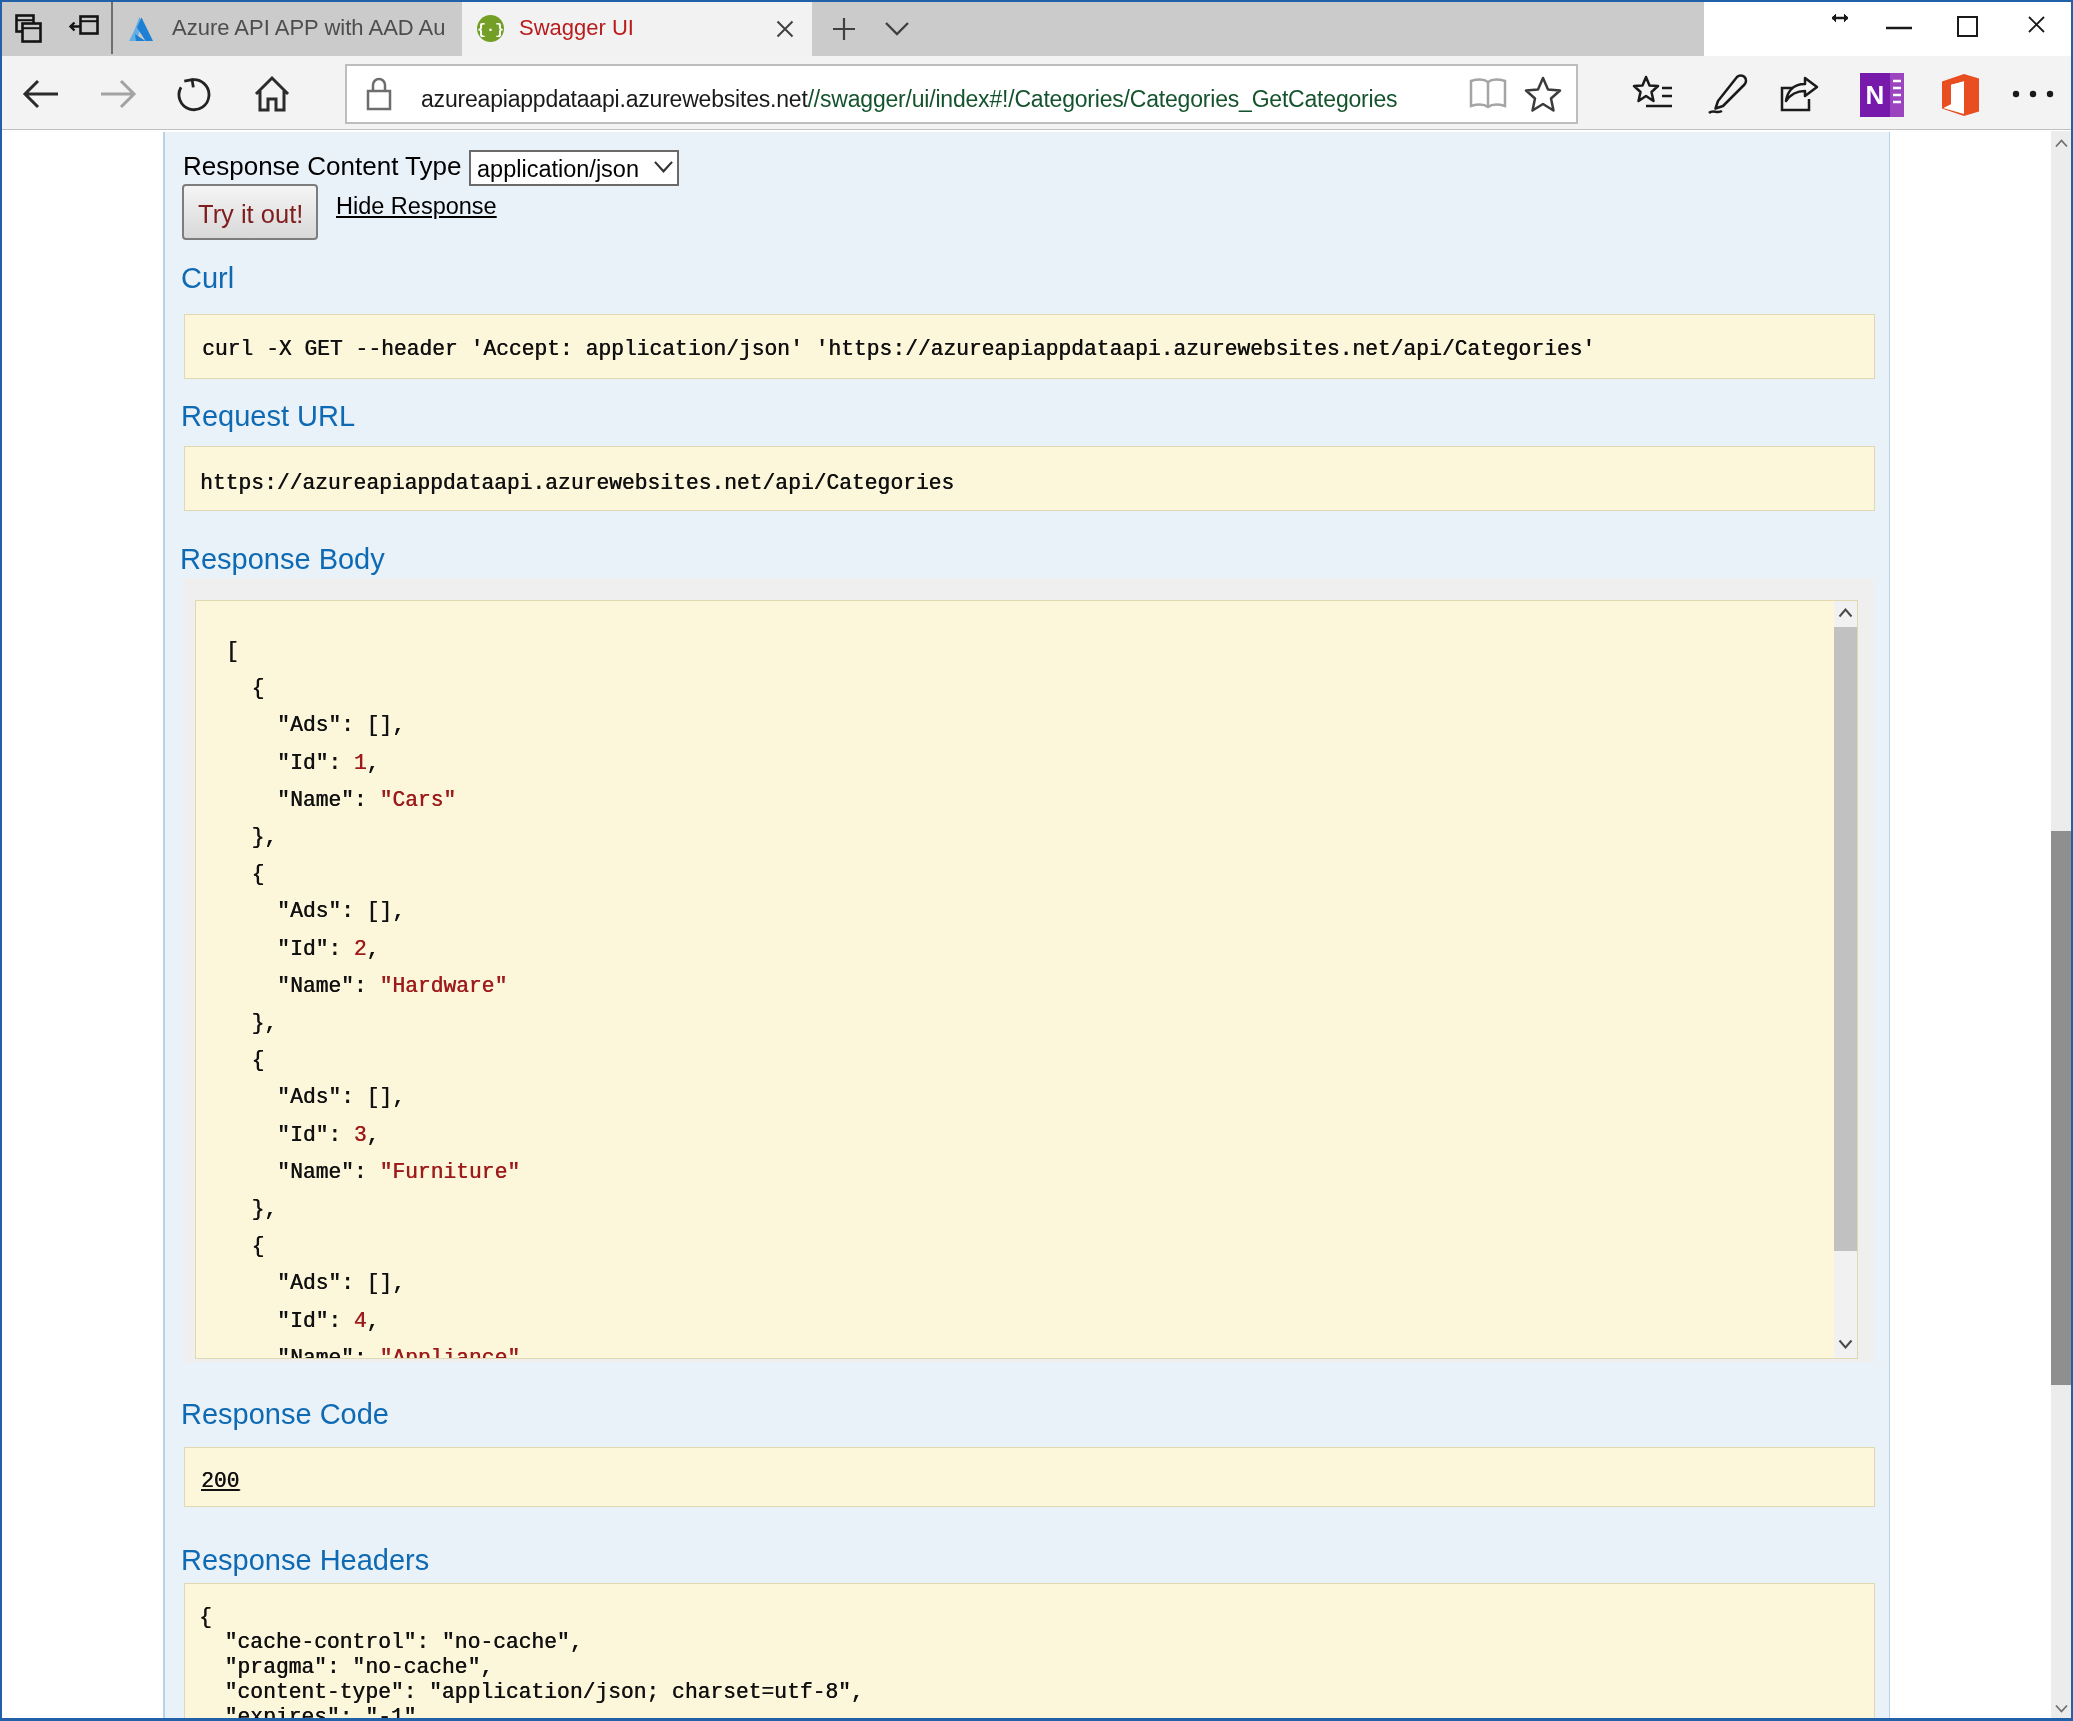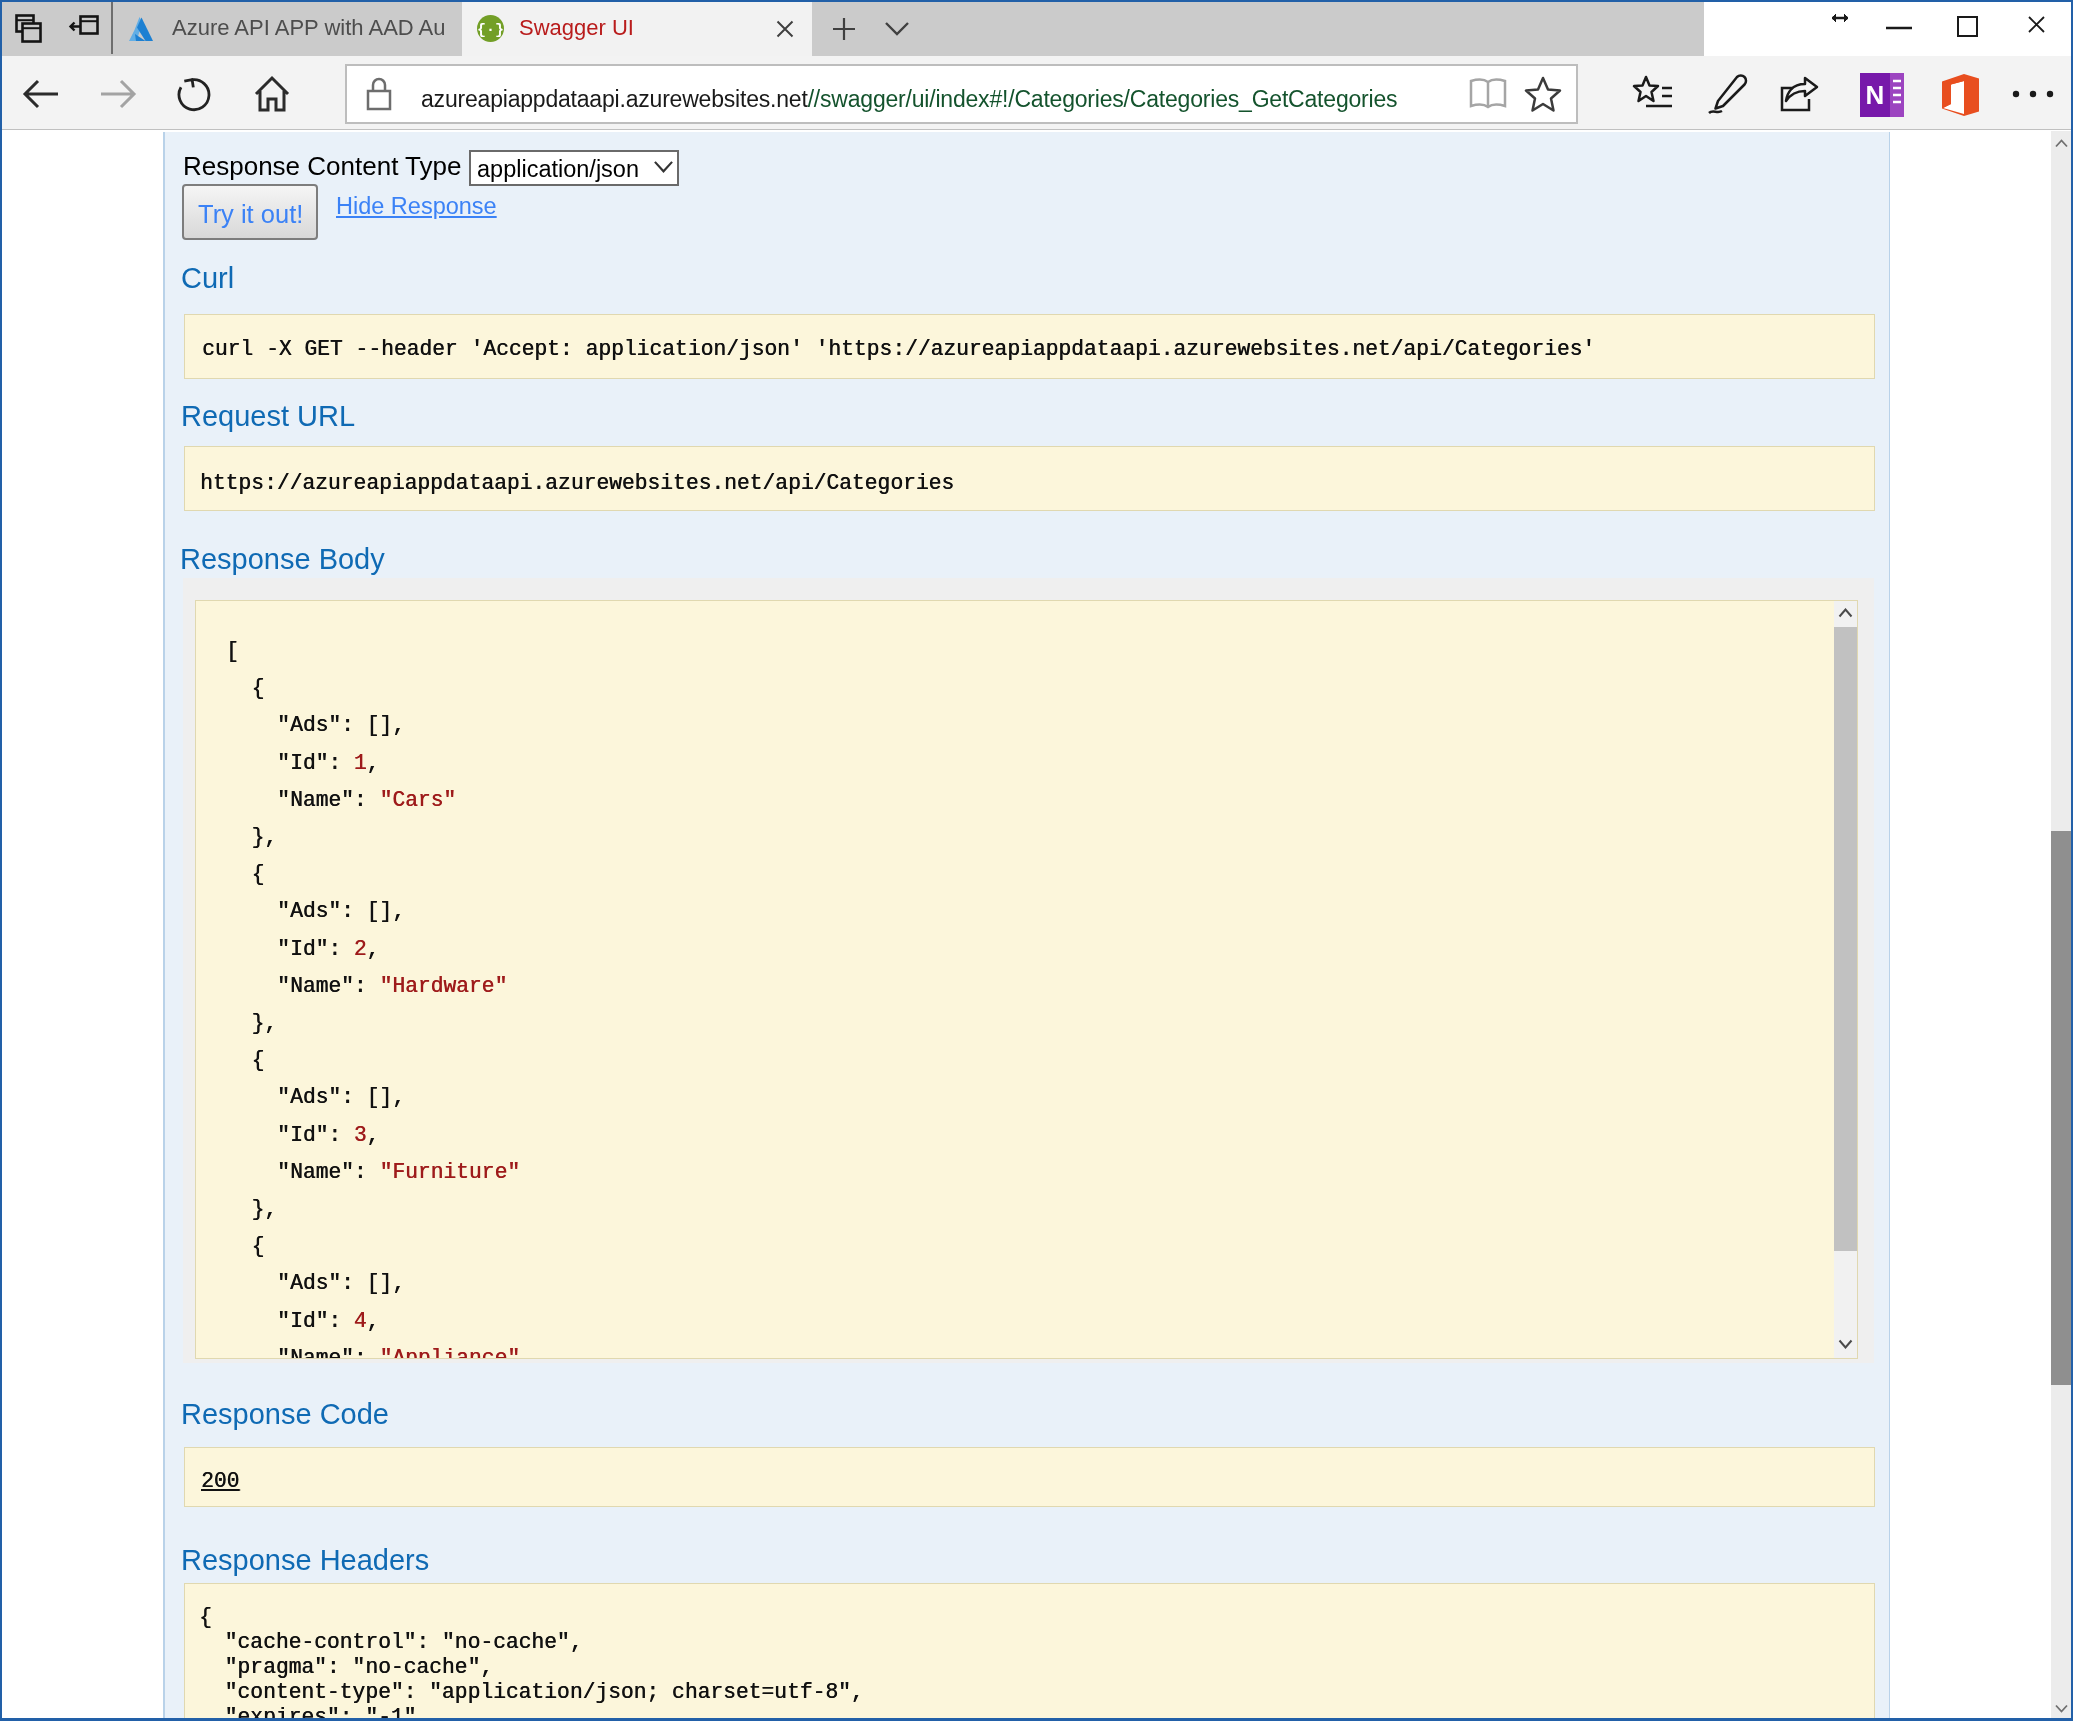--- a/index.html
+++ b/index.html
@@ -168,22 +168,22 @@
  <div id="bluearea"></div>
 
  <div class="abs" style="left:181px;top:20px;font-size:26px;color:#000;">Response Content Type</div>
  <div class="abs" style="left:467px;top:19px;width:210px;height:36px;background:#fff;border:2px solid #6a6a6a;"></div>
  <div class="abs" style="left:475px;top:25px;font-size:23.5px;color:#000;">application/json</div>
  <svg class="abs" style="left:651px;top:30px;" width="21" height="12" viewBox="0 0 22 14">
    <path d="M1 1 L11 12 L21 1" stroke="#333" stroke-width="2.5" fill="none"></path>
  </svg>
 
  <div class="abs" style="left:180px;top:53px;width:136px;height:56px;background:linear-gradient(#f5f5f5,#d8d8d8);border:2px solid #7d7d7d;border-radius:4px;"></div>
- <div class="abs" style="left:196px;top:69px;font-size:25.5px;color:#3b82f6;">Try it out!</div>
- <div class="abs" style="left:334px;top:62px;font-size:23.5px;color:#3b82f6;text-decoration:underline;">Hide Response</div>
+ <div class="abs" style="left:196px;top:69px;font-size:25.5px;color:#7f1d1d;">Try it out!</div>
+ <div class="abs" style="left:334px;top:62px;font-size:23.5px;color:#000000;text-decoration:underline;">Hide Response</div>
 
  <h4 class="bh" style="left:179px;top:131px;">Curl</h4>
  <div class="ybox" style="top:183px;height:65px;"></div>
  <div class="abs mono" style="left:200px;top:206px;">curl -X GET --header 'Accept: application/json' 'https://azureapiappdataapi.azurewebsites.net/api/Categories'</div>
 
  <h4 class="bh" style="left:179px;top:269px;">Request URL</h4>
  <div class="ybox" style="top:315px;height:65px;"></div>
  <div class="abs mono" style="left:198px;top:340px;">https://azureapiappdataapi.azurewebsites.net/api/Categories</div>
 
  <h4 class="bh" style="left:178px;top:412px;">Response Body</h4>

